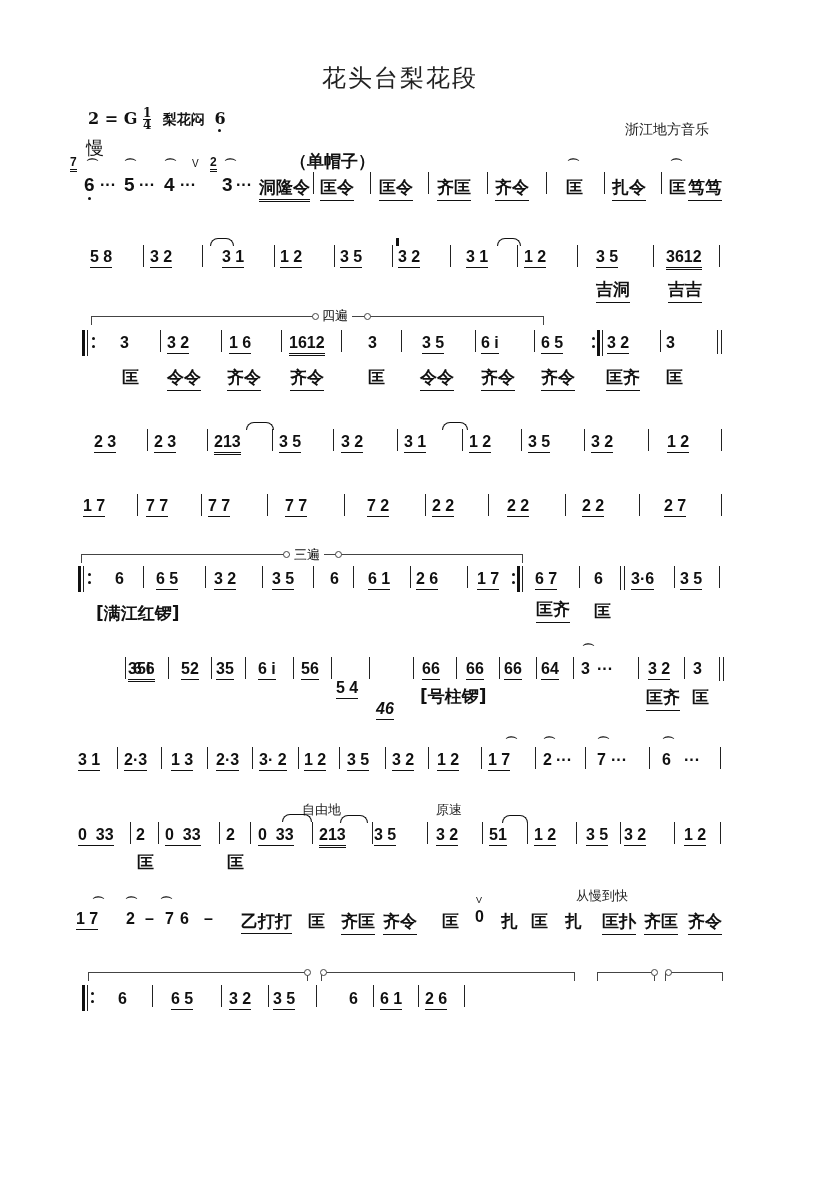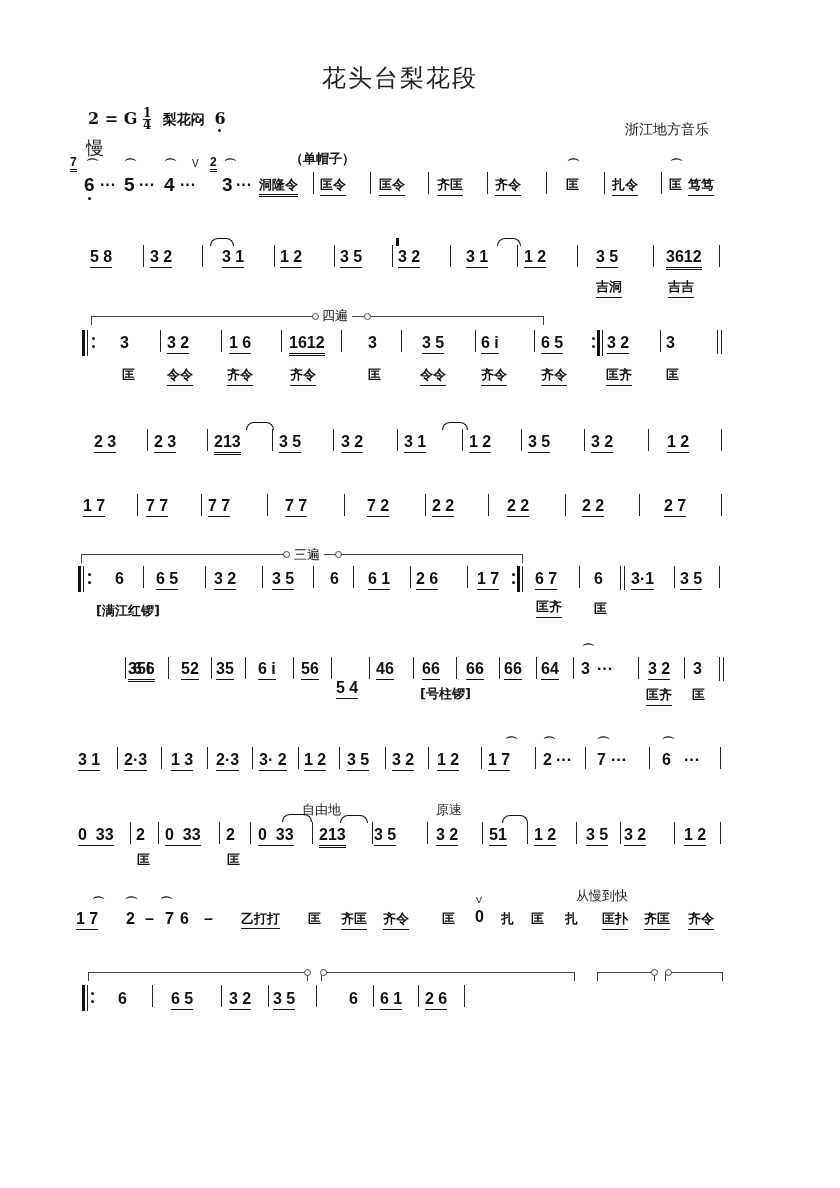--- a/index.html
+++ b/index.html
@@ -11,21 +11,21 @@
   .source { font-family:"DejaVu Sans",sans-serif; font-size:14px; color:#222; }
   .key { font-weight:bold; font-size:16px; font-family:"DejaVu Serif",serif; }
   .frac { display:inline-block; text-align:center; font-size:12px; line-height:11px; vertical-align:middle; font-weight:bold; }
   .frac span { display:block; }
   .frac .num { border-bottom:1px solid #111; }
   .tempo { font-family:"DejaVu Sans",sans-serif; font-size:18px; }
   .note { font-family:"Liberation Sans","DejaVu Sans",sans-serif; font-weight:bold; font-size:16px;
           white-space:pre; line-height:18px; text-align:center; }
   .ul1 { border-bottom:1.3px solid #111; padding-bottom:1px; }
   .ul2 { border-bottom:3.5px double #111; padding-bottom:1px; }
-  .perc { font-family:"DejaVu Sans",sans-serif; font-weight:bold; font-size:13px; white-space:pre; text-align:left; }
+  .perc { font-family:"DejaVu Sans",sans-serif; font-weight:bold; font-size:17px; white-space:pre; text-align:left; }
   .label { font-family:"DejaVu Sans",sans-serif; font-size:13px; color:#222; white-space:pre; }
   .bar { width:1px; background:#222; }
   .barthick { width:3px; background:#111; }
   .bracket { border:1px solid #444; border-bottom:none; height:8px; }
   .bracket-label { background:#fff; font-family:"DejaVu Sans",sans-serif; font-size:13px; padding:0 4px; }
   .circle { width:5px; height:5px; border:1px solid #444; border-radius:50%; background:#fff; }
   .fermata { font-size:13px; line-height:10px; font-weight:bold; }
   .tie { border:1.2px solid #111; border-bottom:none; border-radius:12px 12px 0 0; height:7px; }
   .dot { width:3px; height:3px; background:#111; border-radius:50%; }
 </style>
@@ -239,21 +239,21 @@
   <div class="abs note ul1" style="left:477px; top:570px;">1 7</div>
   <div class="abs dot" style="left:512px; top:573px;"></div>
   <div class="abs dot" style="left:512px; top:581px;"></div>
   <div class="abs barthick" style="left:517px; top:566px; height:26px;"></div>
   <div class="abs bar" style="left:522px; top:566px; height:26px;"></div>
   <div class="abs note ul1" style="left:535px; top:570px;">6 7</div>
   <div class="abs bar" style="left:579px; top:566px; height:22px;"></div>
   <div class="abs note" style="left:594px; top:570px;">6</div>
   <div class="abs bar" style="left:620px; top:566px; height:24px;"></div>
   <div class="abs bar" style="left:624px; top:566px; height:24px;"></div>
-  <div class="abs note ul1" style="left:631px; top:570px;">3·1</div>
+  <div class="abs note ul1" style="left:631px; top:570px;">3·6</div>
   <div class="abs bar" style="left:674px; top:566px; height:22px;"></div>
   <div class="abs note ul1" style="left:680px; top:570px;">3 5</div>
   <div class="abs bar" style="left:719px; top:566px; height:22px;"></div>
   <div class="abs perc" style="left:96px; top:602px;">[满江红锣]</div>
   <div class="abs perc ul1" style="left:536px; top:598px;">匡齐</div>
   <div class="abs perc" style="left:594px; top:600px;">匡</div>
 </div>
 
 <div>
   <div class="abs note ul2" style="left:80px; top:660px;margin-left:48px;">356</div>
@@ -263,21 +263,21 @@
   <div class="abs note ul1" style="left:181px; top:660px;">52</div>
   <div class="abs bar" style="left:211px; top:657px; height:22px;"></div>
   <div class="abs note ul1" style="left:216px; top:660px;">35</div>
   <div class="abs bar" style="left:245px; top:657px; height:22px;"></div>
   <div class="abs note ul1" style="left:258px; top:660px;">6 i</div>
   <div class="abs bar" style="left:293px; top:657px; height:22px;"></div>
   <div class="abs note ul1" style="left:301px; top:660px;">56</div>
   <div class="abs bar" style="left:331px; top:657px; height:22px;"></div>
   <div class="abs note ul1" style="left:336px; top:679px;">5 4</div>
   <div class="abs bar" style="left:369px; top:657px; height:22px;"></div>
-  <div class="abs note ul1" style="left:376px; top:660px;">46</div>
+  <div class="abs note ul1" style="left:376px; top:700px;font-style:italic;">46</div>
   <div class="abs bar" style="left:413px; top:657px; height:22px;"></div>
   <div class="abs note ul1" style="left:422px; top:660px;">66</div>
   <div class="abs bar" style="left:456px; top:657px; height:22px;"></div>
   <div class="abs note ul1" style="left:466px; top:660px;">66</div>
   <div class="abs bar" style="left:499px; top:657px; height:22px;"></div>
   <div class="abs note ul1" style="left:504px; top:660px;">66</div>
   <div class="abs bar" style="left:536px; top:657px; height:22px;"></div>
   <div class="abs note ul1" style="left:541px; top:660px;">64</div>
   <div class="abs bar" style="left:573px; top:657px; height:22px;"></div>
   <div class="abs fermata" style="left:582px; top:645px;">⌒</div>

